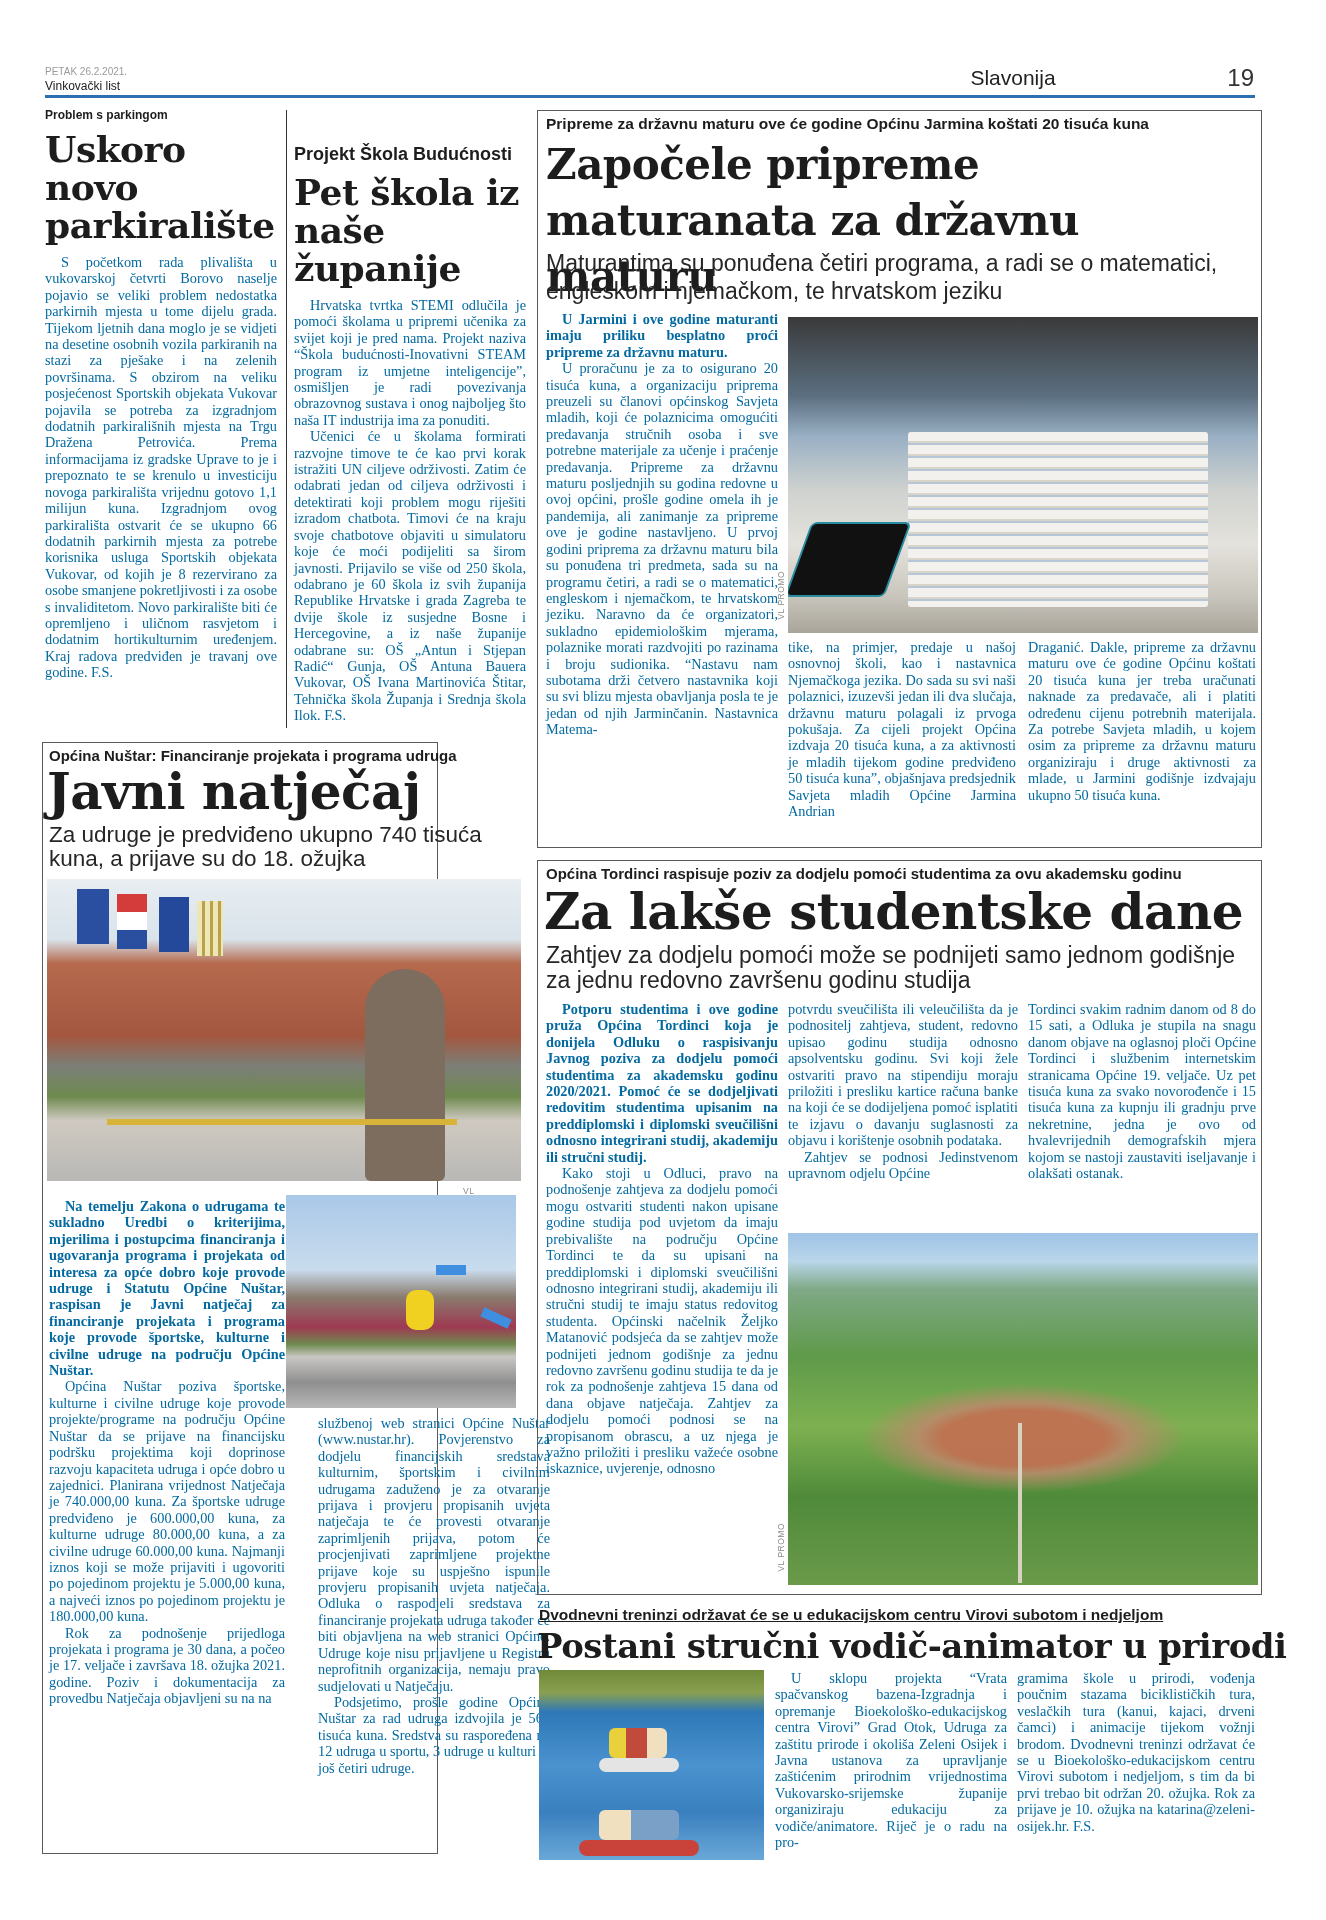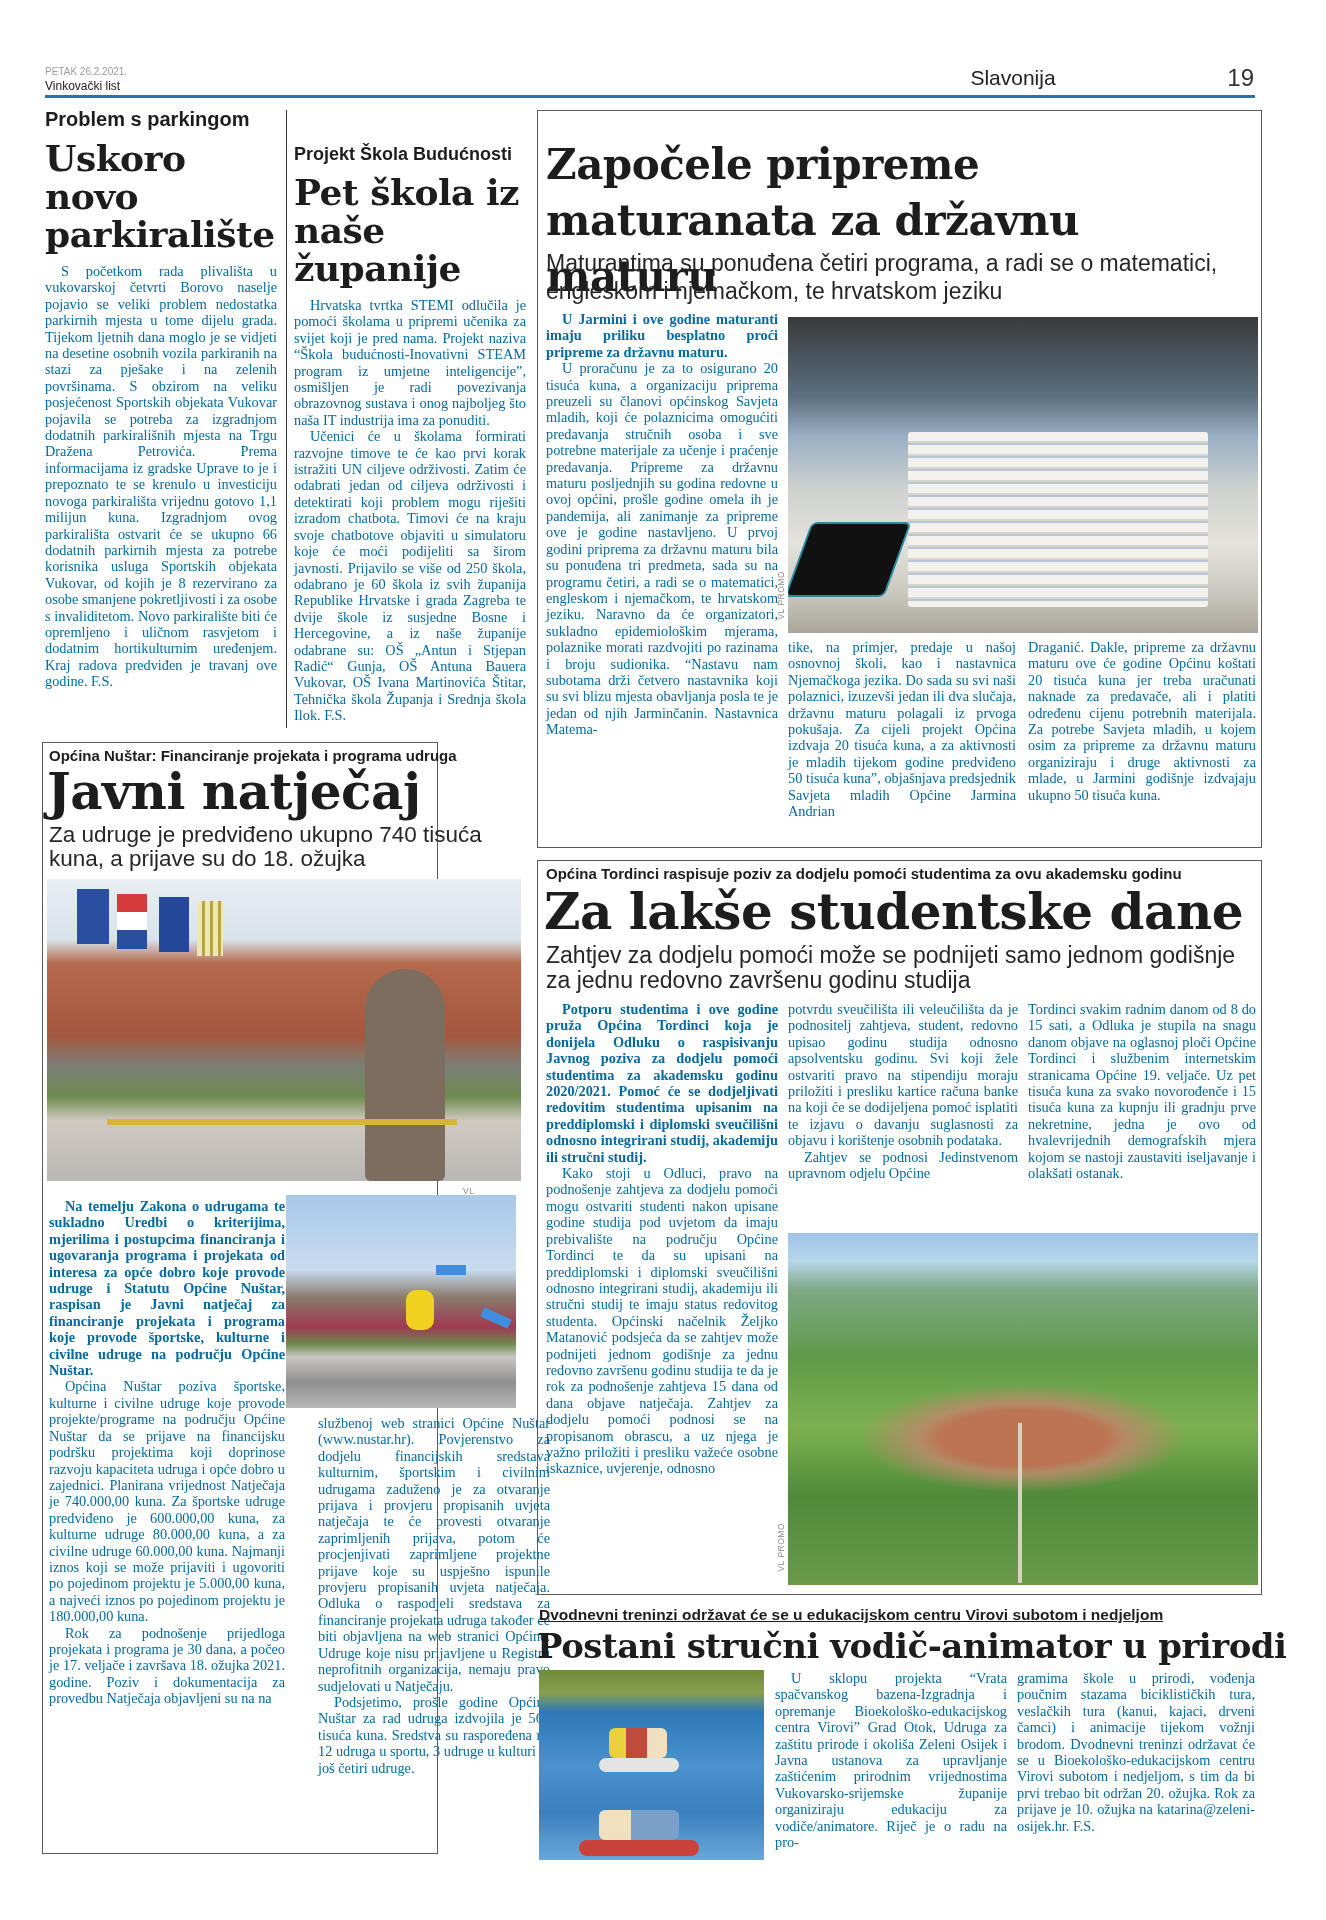--- a/index.html
+++ b/index.html
@@ -22,39 +22,40 @@
 </head>
 <body>
 
 <div class="abs sans" style="left:45px;top:66px;font-size:10px;color:#9a9a9a;">PETAK 26.2.2021.</div>
 <div class="abs sans" style="left:45px;top:79px;font-size:12px;color:#222;">Vinkovački list</div>
 <div class="abs sans" style="left:918px;top:66px;width:190px;text-align:center;font-size:21px;color:#222;">Slavonija</div>
 <div class="abs sans" style="left:1200px;top:64px;width:54px;text-align:right;font-size:24px;font-weight:300;color:#333;">19</div>
 <div class="abs" style="left:45px;top:95px;width:1210px;height:3px;background:#2a6fb0;"></div>
 
 <div class="abs" style="left:45px;top:108px;width:232px;">
-  <div class="kicker" style="font-size:20px;">Problem s parkingom</div>
+  <div class="kicker" style="font-size:12px;">Problem s parkingom</div>
   <div class="headline" style="font-size:36px;line-height:38px;margin-top:8px;">Uskoro novo parkiralište</div>
   <div class="body" style="margin-top:10px;">
     <p>S početkom rada plivališta u vukovarskoj četvrti Borovo naselje pojavio se veliki problem nedostatka parkirnih mjesta u tome dijelu grada. Tijekom ljetnih dana moglo je se vidjeti na desetine osobnih vozila parkiranih na stazi za pješake i na zelenih površinama. S obzirom na veliku posjećenost Sportskih objekata Vukovar pojavila se potreba za izgradnjom dodatnih parkirališnih mjesta na Trgu Dražena Petrovića. Prema informacijama iz gradske Uprave to je i prepoznato te se krenulo u investiciju novoga parkirališta vrijednu gotovo 1,1 milijun kuna. Izgradnjom ovog parkirališta ostvarit će se ukupno 66 dodatnih parkirnih mjesta za potrebe korisnika usluga Sportskih objekata Vukovar, od kojih je 8 rezervirano za osobe smanjene pokretljivosti i za osobe s invaliditetom. Novo parkiralište biti će opremljeno i uličnom rasvjetom i dodatnim hortikulturnim uređenjem. Kraj radova predviđen je travanj ove godine. F.S.</p>
   </div>
 </div>
 
 <div class="abs rule-v" style="left:286px;top:110px;height:618px;"></div>
 
 <div class="abs" style="left:294px;top:108px;width:232px;">
   <div class="kicker" style="font-size:18px;margin-top:36px;">Projekt Škola Budućnosti</div>
   <div class="headline" style="font-size:36px;line-height:38px;margin-top:8px;">Pet škola iz naše županije</div>
   <div class="body" style="margin-top:10px;">
     <p>Hrvatska tvrtka STEMI odlučila je pomoći školama u pripremi učenika za svijet koji je pred nama. Projekt naziva “Škola budućnosti-Inovativni STEAM program iz umjetne inteligencije”, osmišljen je radi povezivanja obrazovnog sustava i onog najboljeg što naša IT industrija ima za ponuditi.</p>
     <p>Učenici će u školama formirati razvojne timove te će kao prvi korak istražiti UN ciljeve održivosti. Zatim će odabrati jedan od ciljeva održivosti i detektirati koji problem mogu riješiti izradom chatbota. Timovi će na kraju svoje chatbotove objaviti u simulatoru koje će moći podijeliti sa širom javnosti. Prijavilo se više od 250 škola, odabrano je 60 škola iz svih županija Republike Hrvatske i grada Zagreba te dvije škole iz susjedne Bosne i Hercegovine, a iz naše županije odabrane su: OŠ „Antun i Stjepan Radić“ Gunja, OŠ Antuna Bauera Vukovar, OŠ Ivana Martinovića Štitar, Tehnička škola Županja i Srednja škola Ilok. F.S.</p>
   </div>
 </div>
 
 <div class="abs box" style="left:537px;top:110px;width:725px;height:738px;">
+  <div class="abs kicker" style="left:8px;top:4px;font-size:15.5px;">Pripreme za državnu maturu ove će godine Općinu Jarmina koštati 20 tisuća kuna</div>
   <div class="abs headline" style="left:8px;top:26px;width:700px;font-size:42px;line-height:56px;">Započele pripreme maturanata za državnu maturu</div>
   <div class="abs deck" style="left:8px;top:138px;width:710px;font-size:23px;line-height:28px;">Maturantima su ponuđena četiri programa, a radi se o matematici, engleskom i njemačkom, te hrvatskom jeziku</div>
 
   <div class="abs body" style="left:8px;top:200px;width:232px;">
     <p class="lead">U Jarmini i ove godine maturanti imaju priliku besplatno proći pripreme za državnu maturu.</p>
     <p>U proračunu je za to osigurano 20 tisuća kuna, a organizaciju priprema preuzeli su članovi općinskog Savjeta mladih, koji će polaznicima omogućiti predavanja stručnih osoba i sve potrebne materijale za učenje i praćenje predavanja. Pripreme za državnu maturu posljednjih su godina redovne u ovoj općini, prošle godine omela ih je pandemija, ali zanimanje za pripreme ove je godine nastavljeno. U prvoj godini priprema za državnu maturu bila su ponuđena tri predmeta, sada su na programu četiri, a radi se o matematici, engleskom i njemačkom, te hrvatskom jeziku. Naravno da će organizatori, sukladno epidemiološkim mjerama, polaznike morati razdvojiti po razinama i broju sudionika. “Nastavu nam subotama drži četvero nastavnika koji su svi blizu mjesta obavljanja posla te je jedan od njih Jarminčanin. Nastavnica Matema-</p>
   </div>
 
   <div class="abs photo" style="left:250px;top:206px;width:470px;height:316px;background:
          radial-gradient(ellipse at 60% 55%, #e8e8e6 0 22%, transparent 23%),

